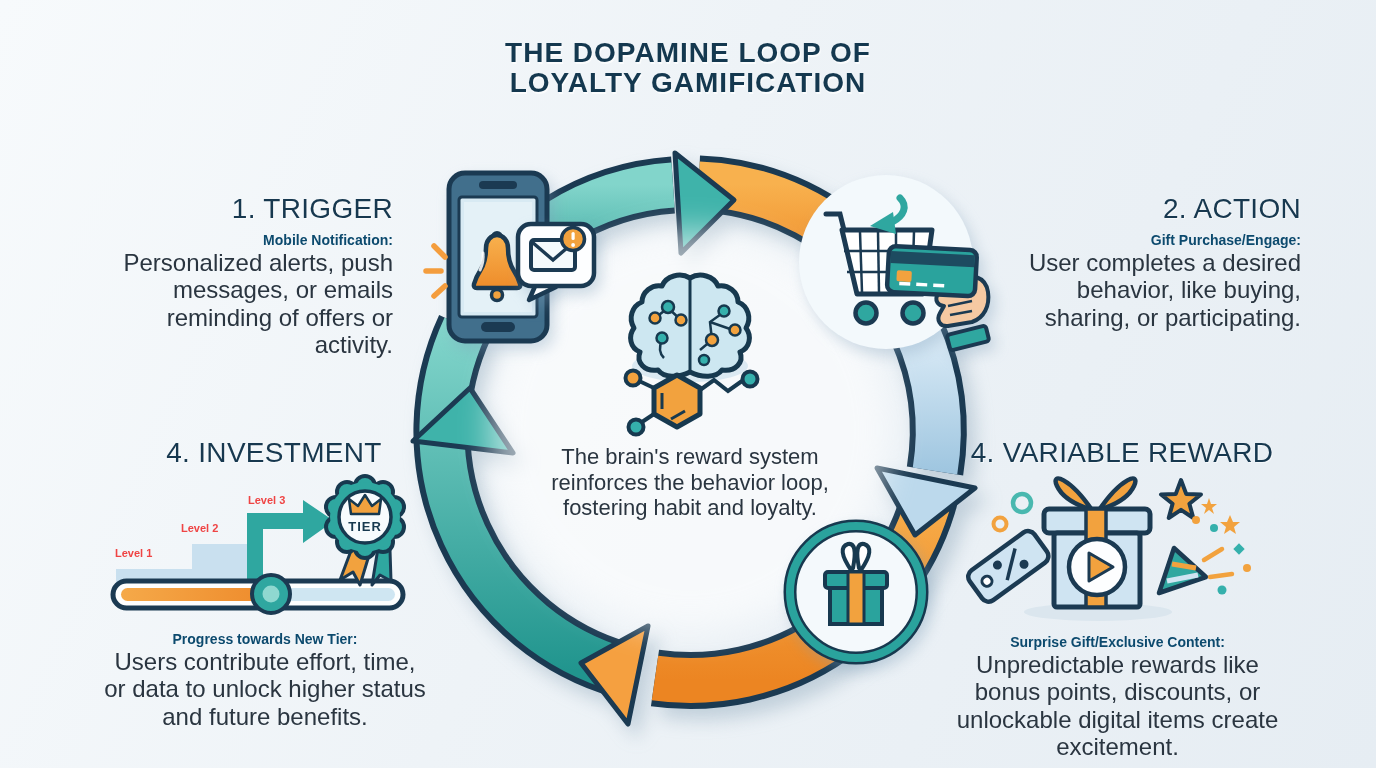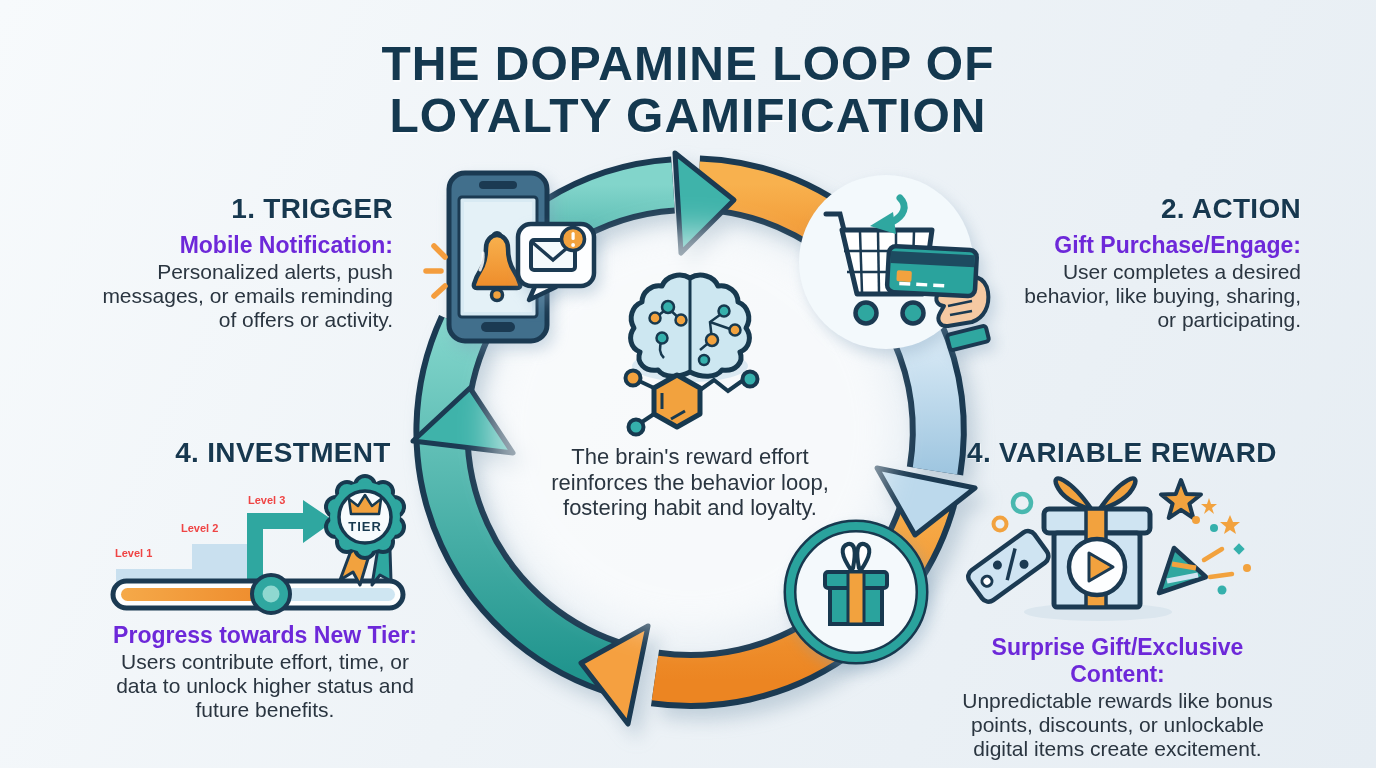--- a/index.html
+++ b/index.html
@@ -6,36 +6,36 @@
   body{
     width:1376px;height:768px;overflow:hidden;
     font-family:"Liberation Sans","DejaVu Sans",sans-serif;
     background:linear-gradient(115deg,#f7fafc 0%,#eef3f7 45%,#e6edf3 100%);
   }
   .stage{position:relative;width:1376px;height:768px;}
   .stage > svg{position:absolute;left:0;top:0;z-index:1;}
   .txt{position:absolute;z-index:3;color:#2a3540;}
   .title{
     left:0;right:0;top:38px;text-align:center;
-    font-size:48px;font-weight:700;letter-spacing:1px;line-height:1.08;
+    font-size:28px;font-weight:700;letter-spacing:1px;line-height:1.08;
     color:#14384f;text-shadow:1px 2px 0 rgba(255,255,255,.7);
   }
   .sec-head{
-    font-size:28px;font-weight:700;color:#17384f;letter-spacing:.3px;
+    font-size:28px;font-weight:400;color:#17384f;letter-spacing:.3px;
     text-shadow:1px 1px 0 rgba(255,255,255,.6);
   }
-  .sub{font-size:23px;font-weight:700;color:#6d28d9;margin-top:7px;}
-  .body{font-size:21px;line-height:1.14;color:#2a3540;margin-top:1px;}
+  .sub{font-size:14px;font-weight:700;color:#0c4a6e;margin-top:7px;}
+  .body{font-size:24px;line-height:1.14;color:#2a3540;margin-top:1px;}
   .right{text-align:right;}
   .center{text-align:center;}
   .trigger-block{left:95px;top:193px;width:298px;}
   .action-block{left:1001px;top:193px;width:300px;text-align:right;}
   .reward-head{left:952px;top:437px;width:340px;}
   .reward-body{left:945px;top:622px;width:345px;}
-  .invest-head{left:123px;top:437px;width:320px;}
+  .invest-head{left:114px;top:437px;width:320px;}
   .invest-body{left:103px;top:622px;width:324px;}
   .center-block{left:525px;top:441px;width:330px;}
   .center-block .c-head{font-size:24px;font-weight:700;color:#1d2b36;}
   .center-block .c-body{font-size:22px;line-height:1.17;color:#2a3540;margin-top:3px;}
   .lvl{position:absolute;z-index:3;font-size:11px;font-weight:700;color:#ef4444;}
   .lvl1{left:115px;top:547px;}
   .lvl2{left:181px;top:522px;}
   .lvl3{left:248px;top:494px;}
   .ring{filter:drop-shadow(9px 11px 9px rgba(115,145,170,.35));}
   .softshadow{filter:drop-shadow(5px 7px 7px rgba(130,160,185,.35));}
@@ -314,25 +314,25 @@
   </div>
   <div class="txt reward-body center">
     <div class="sub" style="margin-top:12px">Surprise Gift/Exclusive Content:</div>
     <div class="body">Unpredictable rewards like bonus points, discounts, or unlockable digital items create excitement.</div>
   </div>
 
   <div class="txt invest-head center">
     <div class="sec-head">4. INVESTMENT</div>
   </div>
   <div class="txt invest-body center">
-    <div class="sub" style="margin-top:0">Progress towards New Tier:</div>
+    <div class="sub" style="margin-top:9px">Progress towards New Tier:</div>
     <div class="body">Users contribute effort, time, or data to unlock higher status and future benefits.</div>
   </div>
 
   <div class="txt center-block center">
-    <div class="c-body">The brain's reward effort reinforces the behavior loop, fostering habit and loyalty.</div>
+    <div class="c-body">The brain's reward system reinforces the behavior loop, fostering habit and loyalty.</div>
   </div>
 
   <div class="lvl lvl1">Level 1</div>
   <div class="lvl lvl2">Level 2</div>
   <div class="lvl lvl3">Level 3</div>
 
 </div>
 
 </body></html>

